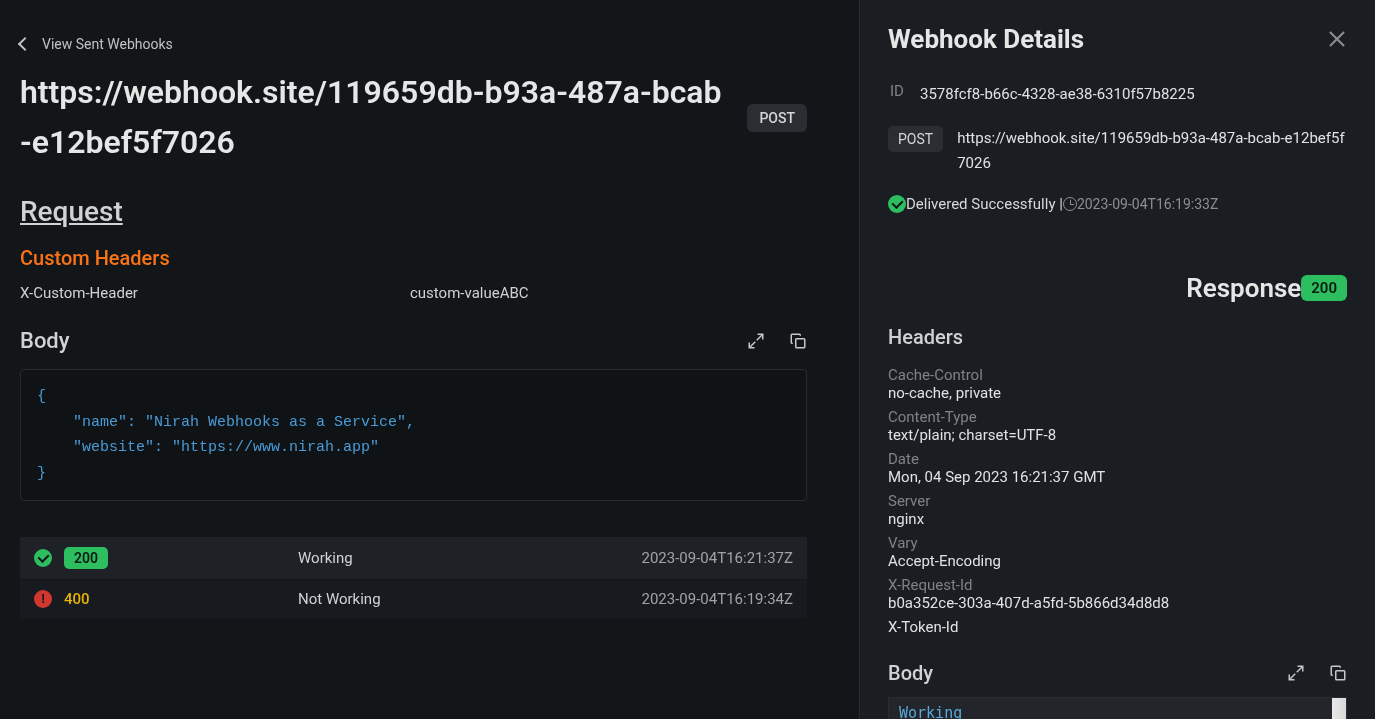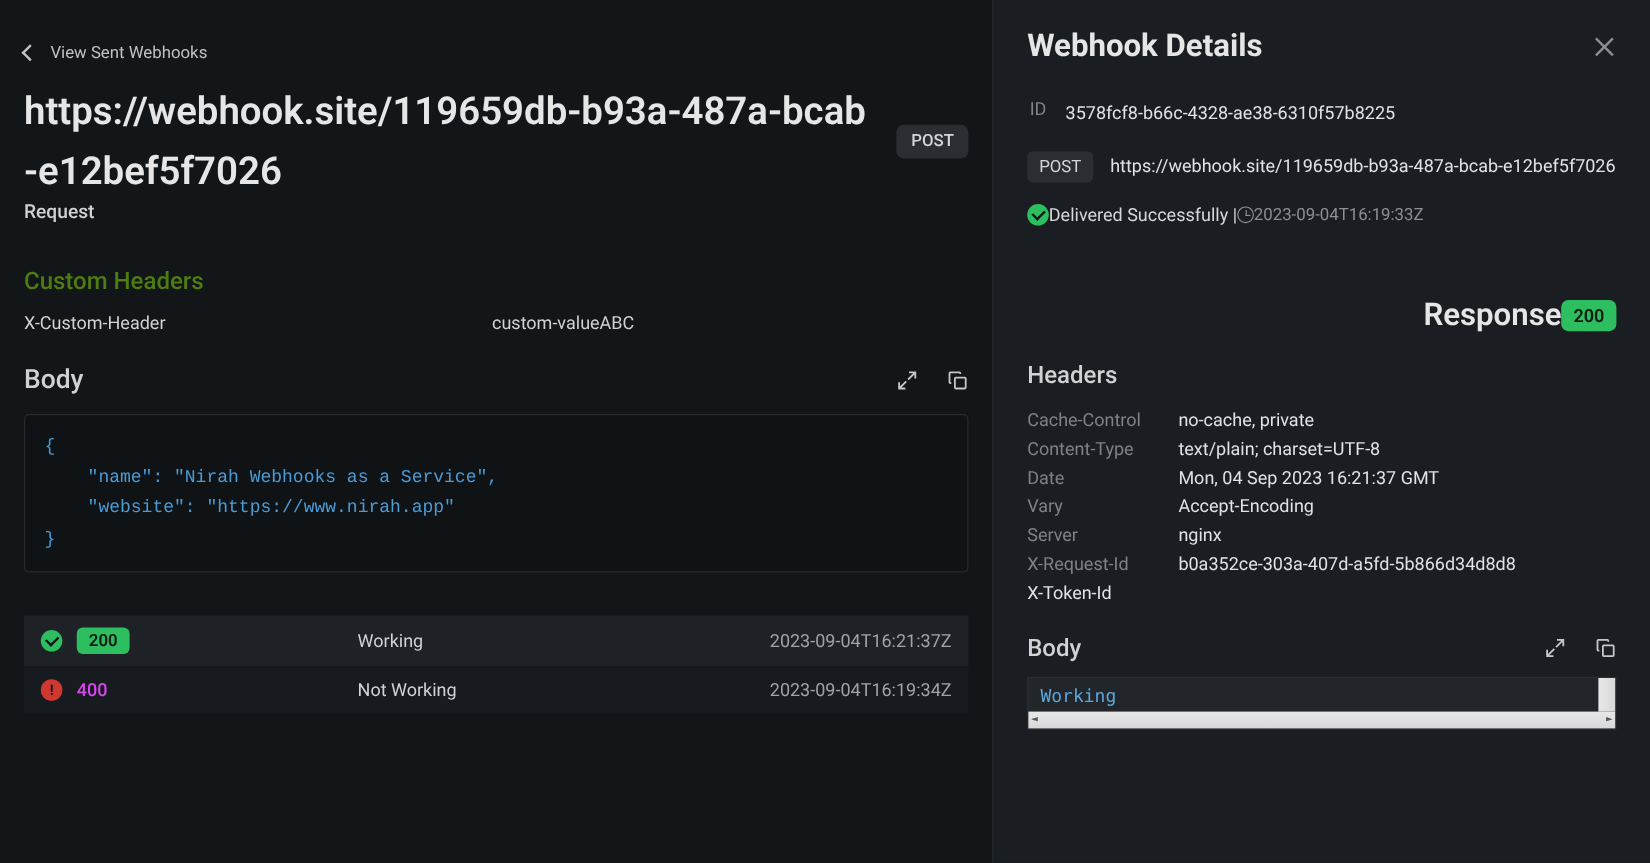--- a/index.html
+++ b/index.html
@@ -18,20 +18,21 @@
   padding: 0 20px 12px 20px;
   overflow-y: auto;
 }
 .details-panel {
   flex: 1;
   background: #1a1e22;
   padding: 24px 28px;
   border-left: 1px solid #272b30;
   overflow-y: auto;
   position: relative;
+  margin-left: 32px;
 }
 .back-row {
   display: flex;
   align-items: center;
   padding-top: 36px;
   padding-bottom: 16px;
   gap: 12px;
   color: #c0c2c4;
 }
 .chevron-left {
@@ -56,29 +57,31 @@
 }
 .method-badge {
   background: #2a2e33;
   color: #d4d6d8;
   font-size: 14px;
   padding: 6px 12px;
   border-radius: 6px;
   font-weight: 500;
 }
 .section-title {
-  font-size: 16px;
+  font-size: 28px;
   font-weight: 500;
   color: #d0d2d4;
+  margin-top: 28px;
+  text-decoration: underline;
 }
 .sub-title {
   font-size: 20px;
   font-weight: 500;
-  color: #4d7c0f;
-  margin-top: 36px;
+  color: #f97316;
+  margin-top: 18px;
   margin-bottom: 14px;
 }
 .header-row {
   display: flex;
   color: #d0d2d4;
   font-size: 15px;
   align-items: flex-end;
 }
 .header-row > div:first-child { width: 390px; }
 .body-title-row {
@@ -127,21 +130,21 @@
 .status-icon-error {
   width:18px; height:18px; border-radius:50%;
   background:#d0382f; display:flex; align-items:center; justify-content:center;
   color:#121619; font-weight:bold; font-size:12px;
 }
 .status-icon-error::after { content:"!"; }
 .code-badge-200 {
   background:#2dbe60; color:#0b1b11; font-weight:600;
   border-radius:5px; padding:3px 10px; font-size:14px;
 }
-.code-text-400 { color:#d946ef; font-size:15px; font-weight:500; }
+.code-text-400 { color:#eab308; font-size:15px; font-weight:500; }
 
 
 .details-header { display:flex; justify-content:space-between; align-items:center; margin-bottom: 28px; }
 .details-title { font-size:26px; font-weight:700; color:#e6e6e6; }
 .close-x { width:20px; height:20px; cursor:pointer; position:relative; }
 .close-x::before, .close-x::after {
   content:""; position:absolute; left:9px; top:0; width:2px; height:20px; background:#8c8f92;
 }
 .close-x::before { transform:rotate(45deg); }
 .close-x::after  { transform:rotate(-45deg); }
@@ -156,21 +159,21 @@
 .clock-icon {
   width:14px; height:14px; border:1.5px solid #8c8f92; border-radius:50%;
   position:relative; display:inline-block;
 }
 .clock-icon::before { content:""; position:absolute; left:6px; top:2px; width:1.5px; height:5px; background:#8c8f92; }
 .clock-icon::after  { content:""; position:absolute; left:6px; top:6px; width:4px; height:1.5px; background:#8c8f92; }
 .deliv-time { color:#8c8f92; font-size:14px; }
 .resp-section-title { font-size:26px; font-weight:600; color:#e6e6e6; margin-top: 60px; display:flex; justify-content:flex-end; align-items:center; }
 .resp-badge { background:#2dbe60; color:#0b1b11; border-radius:6px; padding:4px 10px; font-size:15px; font-weight:600; }
 .headers-title { font-size:20px; font-weight:500; color:#d0d2d4; margin-top:22px; margin-bottom:14px; }
-.hdr-row { display:flex; padding:3px 0; font-size:15px; }
+.hdr-row { display:flex; padding:3px 0; font-size:15px;flex-direction:column; }
 .hdr-row > div:first-child { width:126px; color:#7f8285; }
 .hdr-row > div:last-child  { color:#e0e2e4; word-break:break-all; }
 .resp-body-title-row { display:flex; align-items:center; justify-content:space-between; margin-top:22px; margin-bottom:12px; }
 .resp-body-title { font-size:20px; font-weight:500; color:#d0d2d4; }
 .resp-code {
   background:#22262b; color:#5aa7db;
   font-family: "SFMono-Regular", Consolas, monospace;
   font-size:15px; padding:6px 10px 18px 10px;
   position:relative;
   border:1px solid #2a2e33;
@@ -290,26 +293,26 @@
       </div>
       <div class="hdr-row">
         <div>Content-Type</div>
         <div>text/plain; charset=UTF-8</div>
       </div>
       <div class="hdr-row">
         <div>Date</div>
         <div>Mon, 04 Sep 2023 16:21:37 GMT</div>
       </div>
       <div class="hdr-row">
+        <div>Server</div>
+        <div>nginx</div>
+      </div>
+      <div class="hdr-row">
         <div>Vary</div>
         <div>Accept-Encoding</div>
-      </div>
-      <div class="hdr-row">
-        <div>Server</div>
-        <div>nginx</div>
       </div>
       <div class="hdr-row">
         <div>X-Request-Id</div>
         <div>b0a352ce-303a-407d-a5fd-5b866d34d8d8</div>
       </div>
       <div class="hdr-row">
         <div>X-Token-Id</div>
       </div>
     </div>
 

